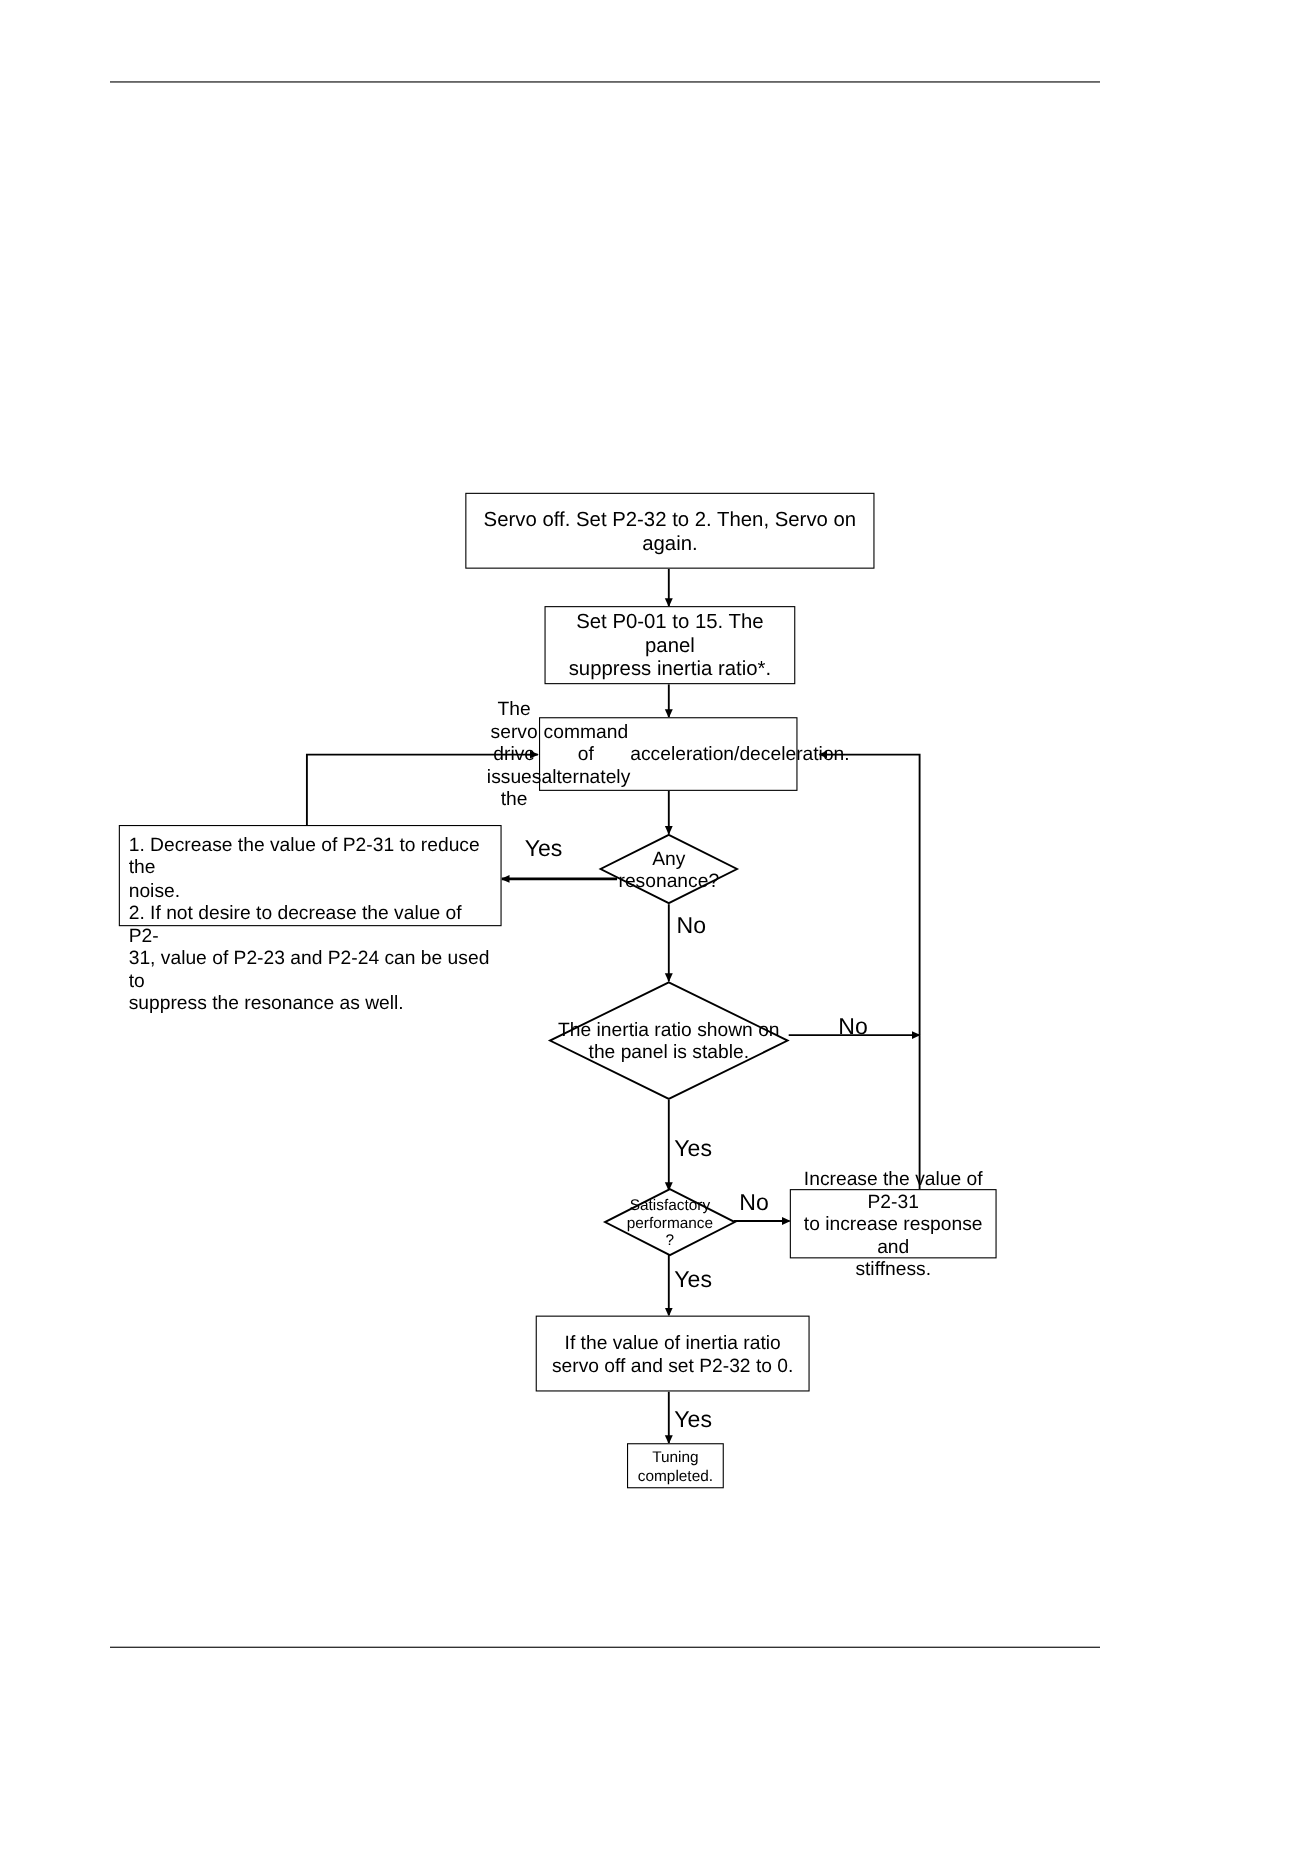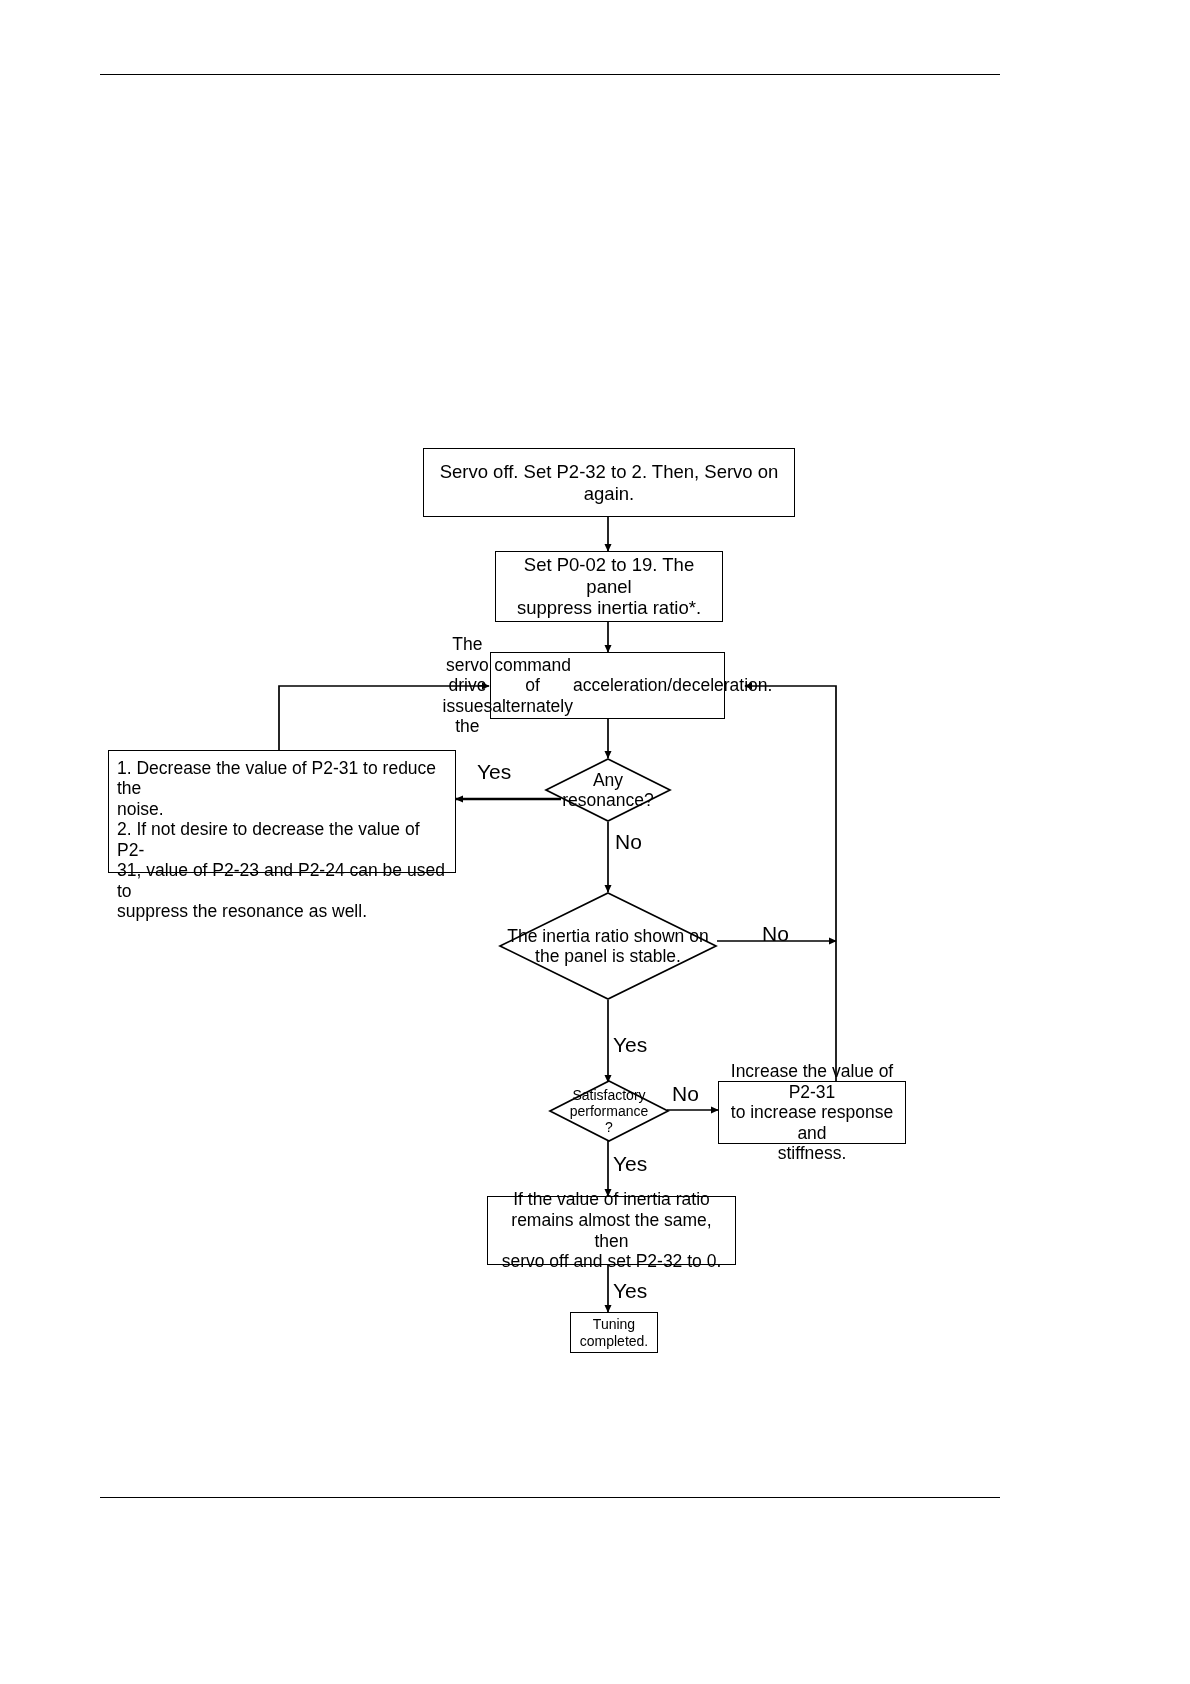--- a/index.html
+++ b/index.html
@@ -148,31 +148,31 @@
 
         <line x1="608" y1="1265" x2="608" y2="1312" marker-end="url(#arrow)"></line>
       </g>
     </svg>
 
     <div class="node fs18" style="left:423px; top:448px; width:372px; height:69px;">
       <span>Servo off. Set P2-32 to 2. Then, Servo on again.</span>
     </div>
 
     <div class="node fs18" style="left:495px; top:551px; width:228px; height:71px; flex-direction:column;">
-      <span>Set P0-02 to 19. The panel</span>
+      <span>Set P0-01 to 15. The panel</span>
       <span>suppress inertia ratio*.</span>
     </div>
 
     <div class="node fs17" style="left:490px; top:652px; width:235px; height:67px; flex-direction:row;">
       <span>The servo drive issues the</span>
       <span>command of alternately</span>
       <span>acceleration/deceleration.</span>
     </div>
 
-    <div class="node left-align fs17" style="left:108px; top:750px; width:348px; height:123px; flex-direction:column;">
+    <div class="node left-align fs17" style="left:108px; top:750px; width:348px; height:92px; flex-direction:column;">
       <span>1. Decrease the value of P2-31 to reduce the</span>
       <span>noise.</span>
       <span>2. If not desire to decrease the value of P2-</span>
       <span>31, value of P2-23 and P2-24 can be used to</span>
       <span>suppress the resonance as well.</span>
     </div>
 
     <div class="diamond-wrap" style="left:545px; top:758px; width:126px; height:64px;">
       <svg width="126" height="64" viewBox="0 0 126 64">
         <polygon points="63,1 125,32 63,63 1,32" fill="#fff" stroke="#000" stroke-width="1.7"></polygon>
@@ -205,21 +205,20 @@
     </div>
 
     <div class="node fs17" style="left:718px; top:1081px; width:188px; height:63px; flex-direction:column;">
       <span>Increase the value of P2-31</span>
       <span>to increase response and</span>
       <span>stiffness.</span>
     </div>
 
     <div class="node fs17" style="left:487px; top:1196px; width:249px; height:69px; flex-direction:column;">
       <span>If the value of inertia ratio</span>
-      <span>remains almost the same, then</span>
       <span>servo off and set P2-32 to 0.</span>
     </div>
 
     <div class="node fs14" style="left:570px; top:1312px; width:88px; height:41px; flex-direction:column;">
       <span>Tuning</span>
       <span>completed.</span>
     </div>
 
     <div class="edge-label fs21" style="left:477px; top:760px;">
       <span>Yes</span>

